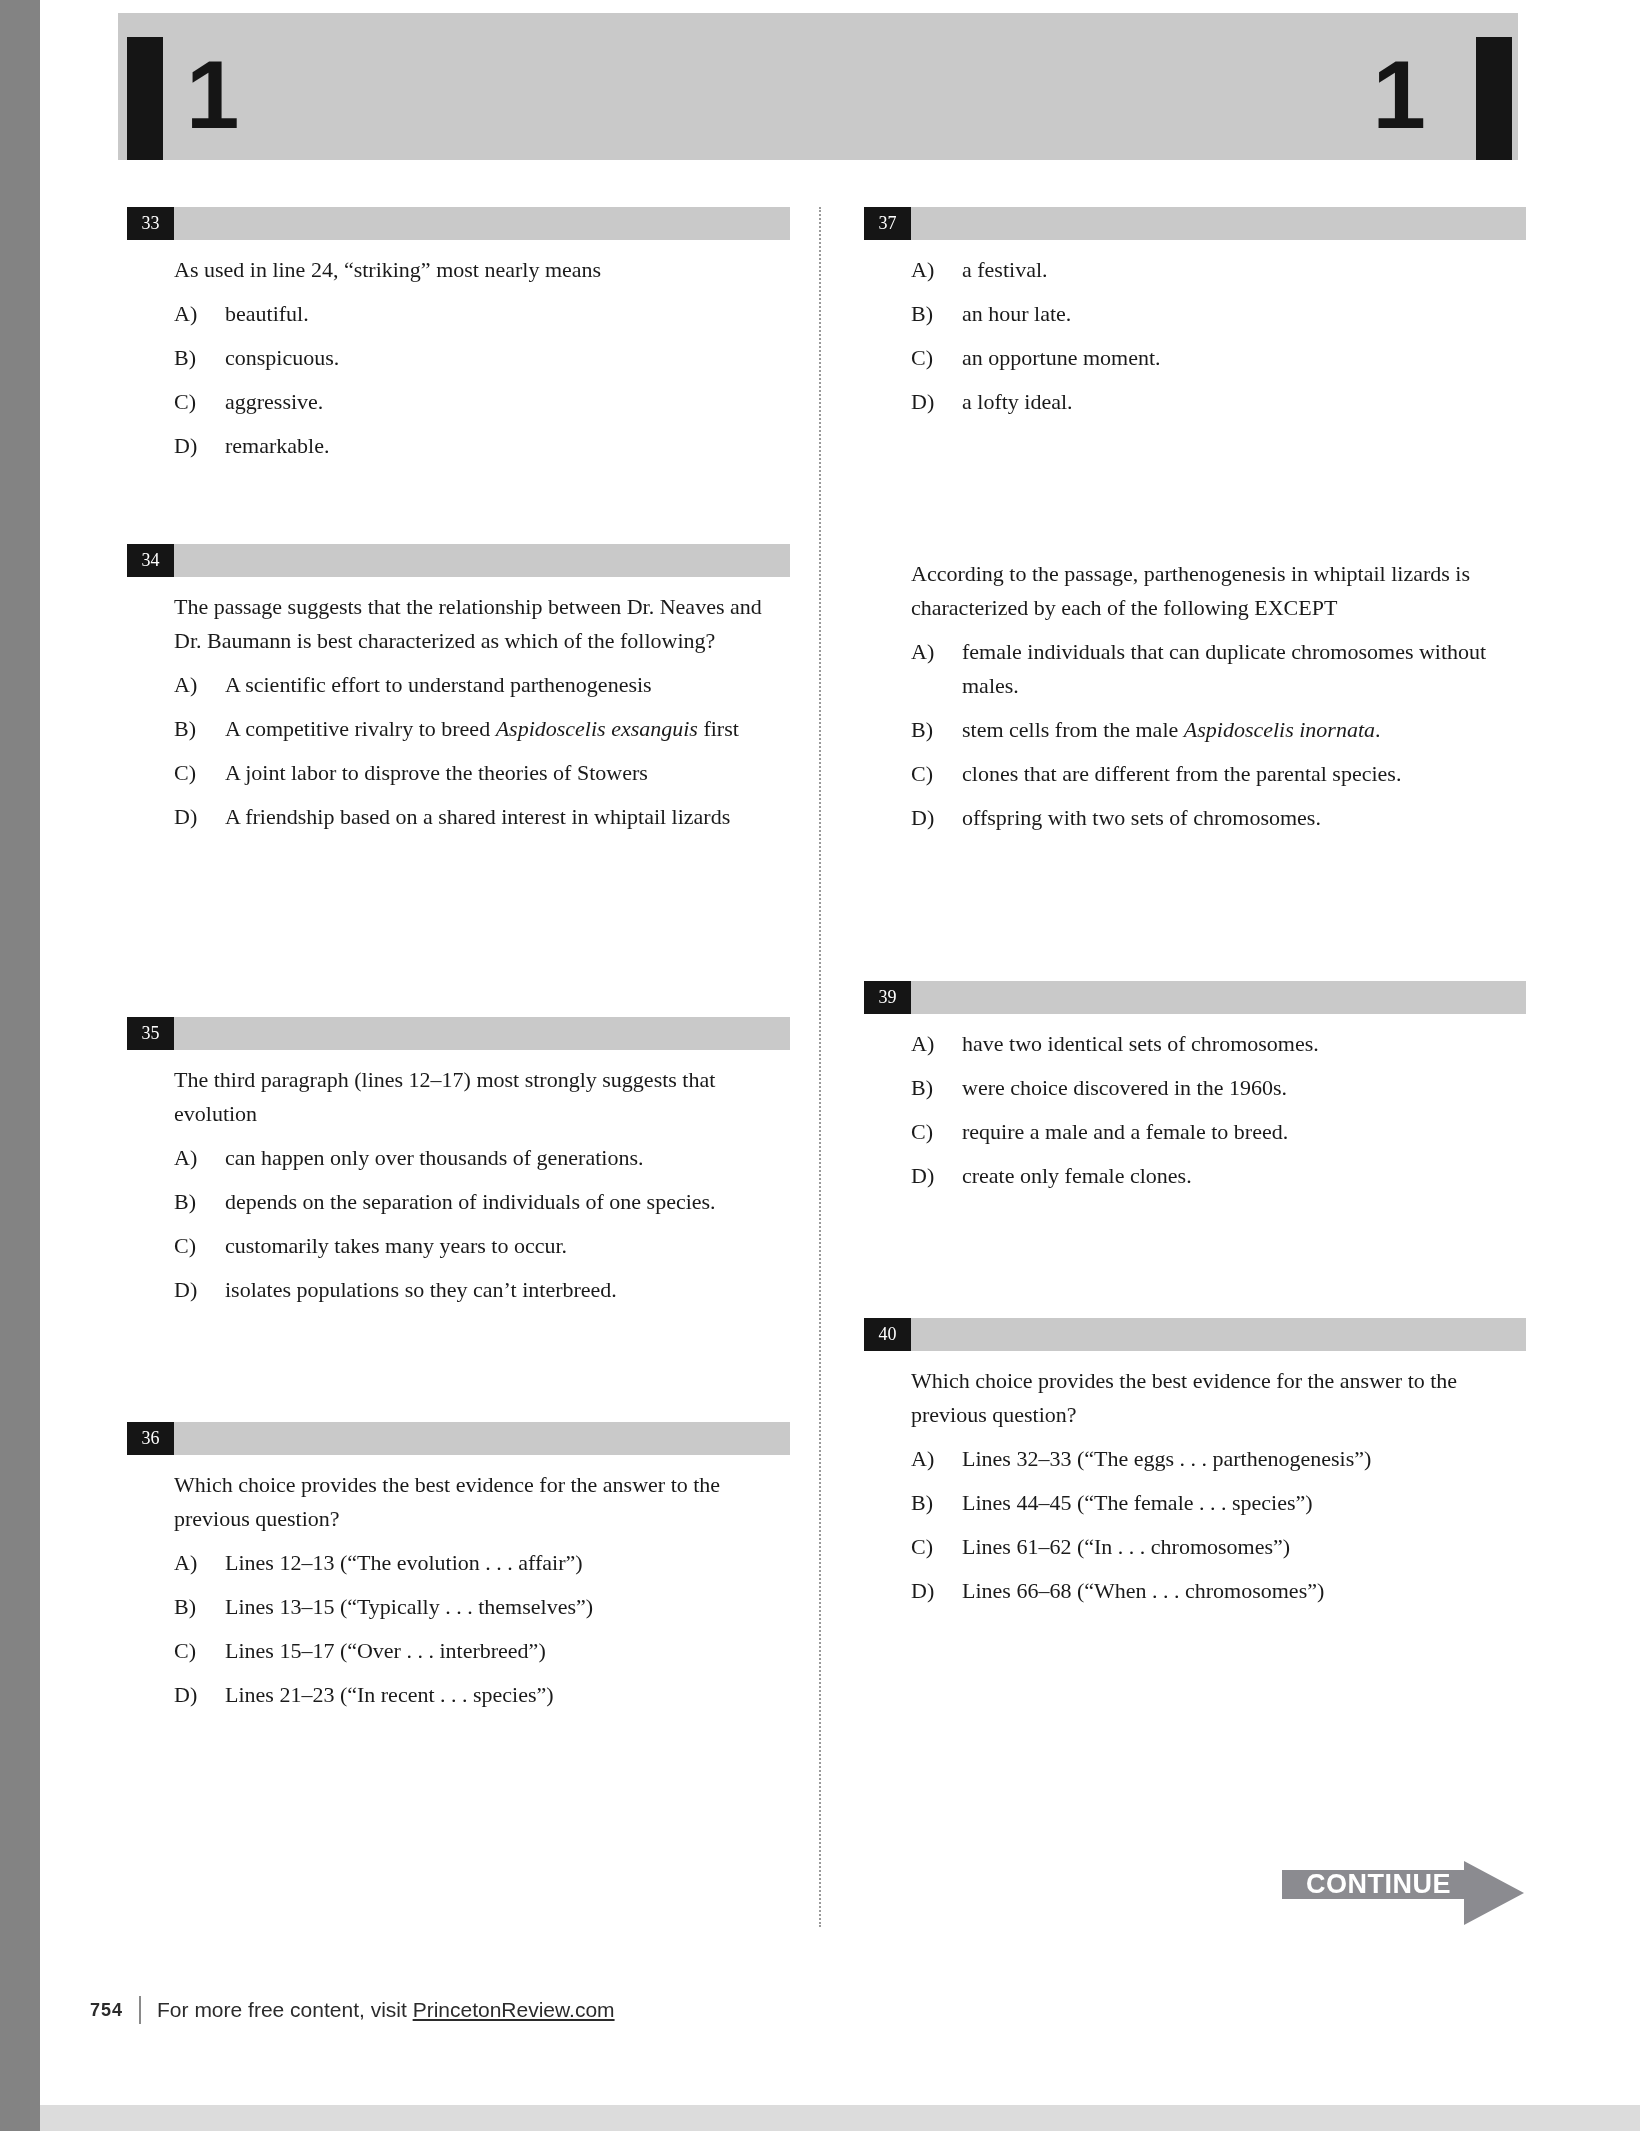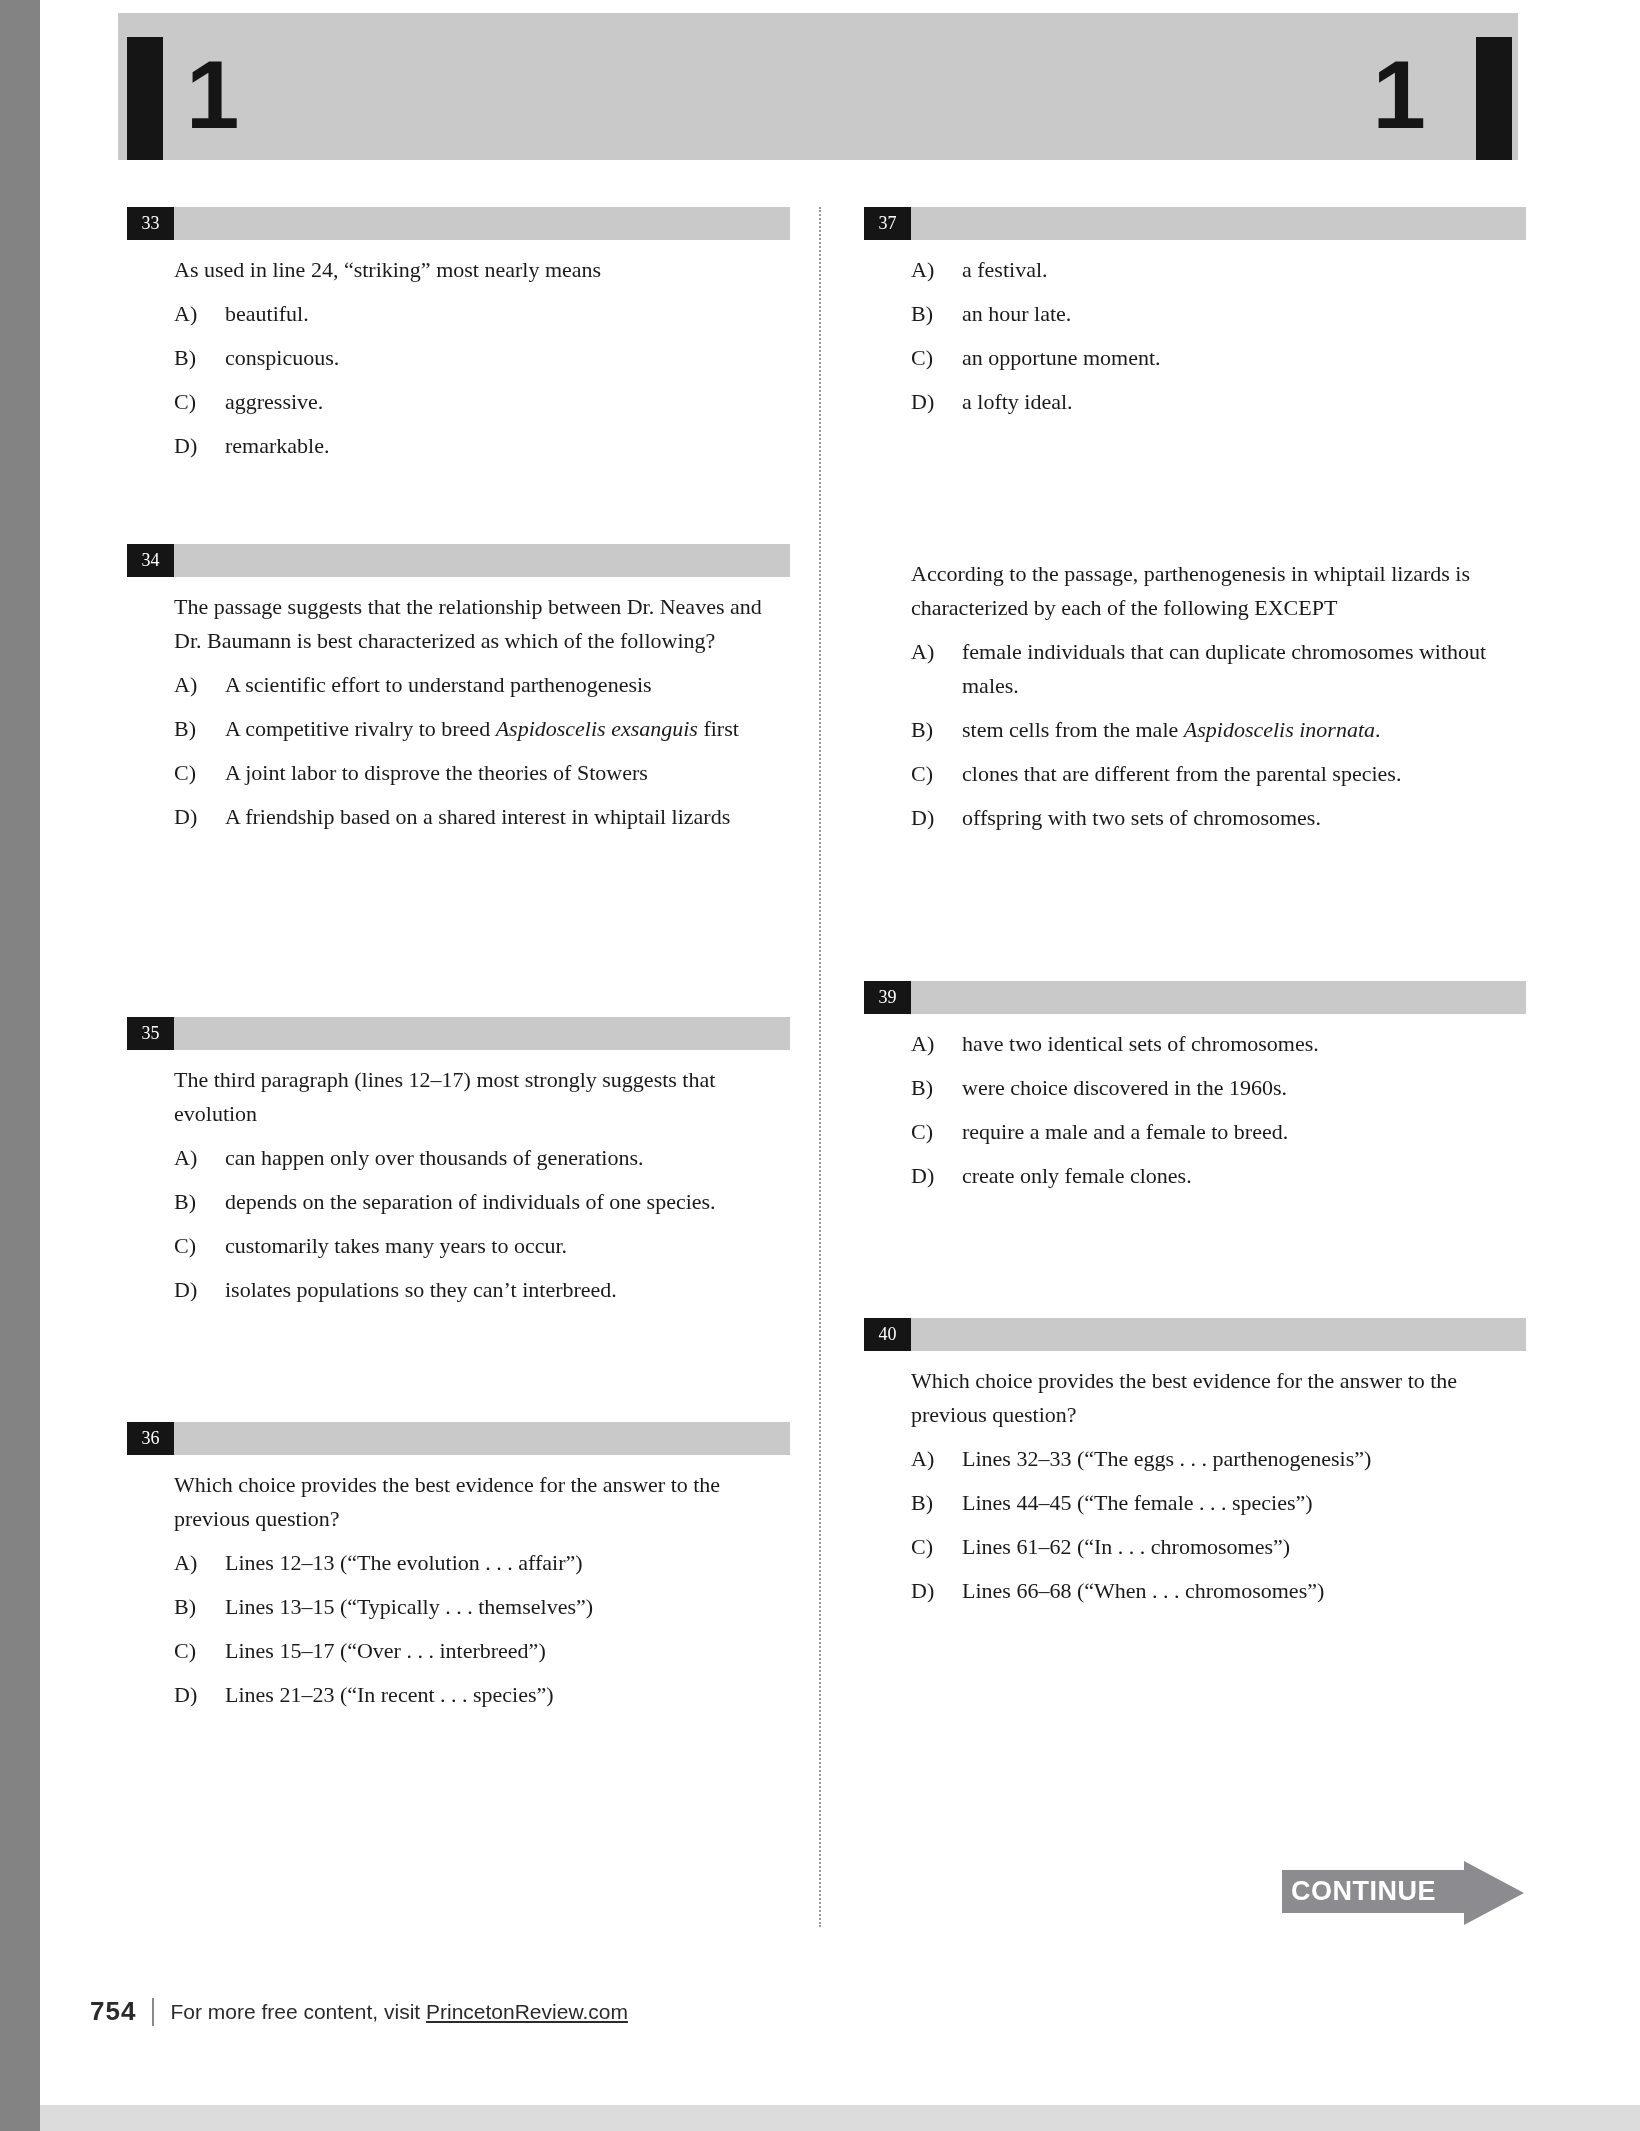--- a/index.html
+++ b/index.html
@@ -80,48 +80,48 @@
   }
   .prompt { margin-bottom: 4px; }
   .choice { display: flex; margin-top: 10px; }
   .letter { flex: 0 0 51px; width: 51px; }
   .ctext { flex: 1; }
   .ctext i, .prompt i { font-style: italic; margin-top: 16px; }
   
   .continue {
     position: absolute;
     left: 1282px; top: 1870px;
-    width: 182px; height: 43px;
+    width: 182px; height: 29px;
     background: #8b8b90;
     color: #ffffff;
     font-family: "Liberation Sans", sans-serif;
     font-weight: 700;
     font-size: 27px;
     letter-spacing: 0.5px;
     display: flex; align-items: center;
-    padding-left: 9px;
+    padding-left: 24px;
   }
   .continue-arrowhead {
     position: absolute;
     left: 1464px; top: 1861px;
     width: 0; height: 0;
     border-top: 32px solid transparent;
     border-bottom: 32px solid transparent;
     border-left: 60px solid #8b8b90;
   }
   
   .footer {
     position: absolute;
     left: 90px; top: 1996px;
     display: flex; align-items: center;
     font-family: "Liberation Sans", sans-serif;
     font-size: 21px;
     color: #2b2b2b;
   }
-  .footer .pagenum { font-weight: 700; font-size: 26px; letter-spacing: 1px; }
+  .footer .pagenum { font-weight: 700; font-size: 18px; letter-spacing: 1px; }
   .footer .vline {
     display: inline-block;
     width: 0; height: 28px;
     border-left: 2px solid #8a8a8a;
     margin: 0 16px;
   }
   .footer .flink { color: #2b2b2b; text-decoration: underline; }
 </style>
 </head>
 <body>

